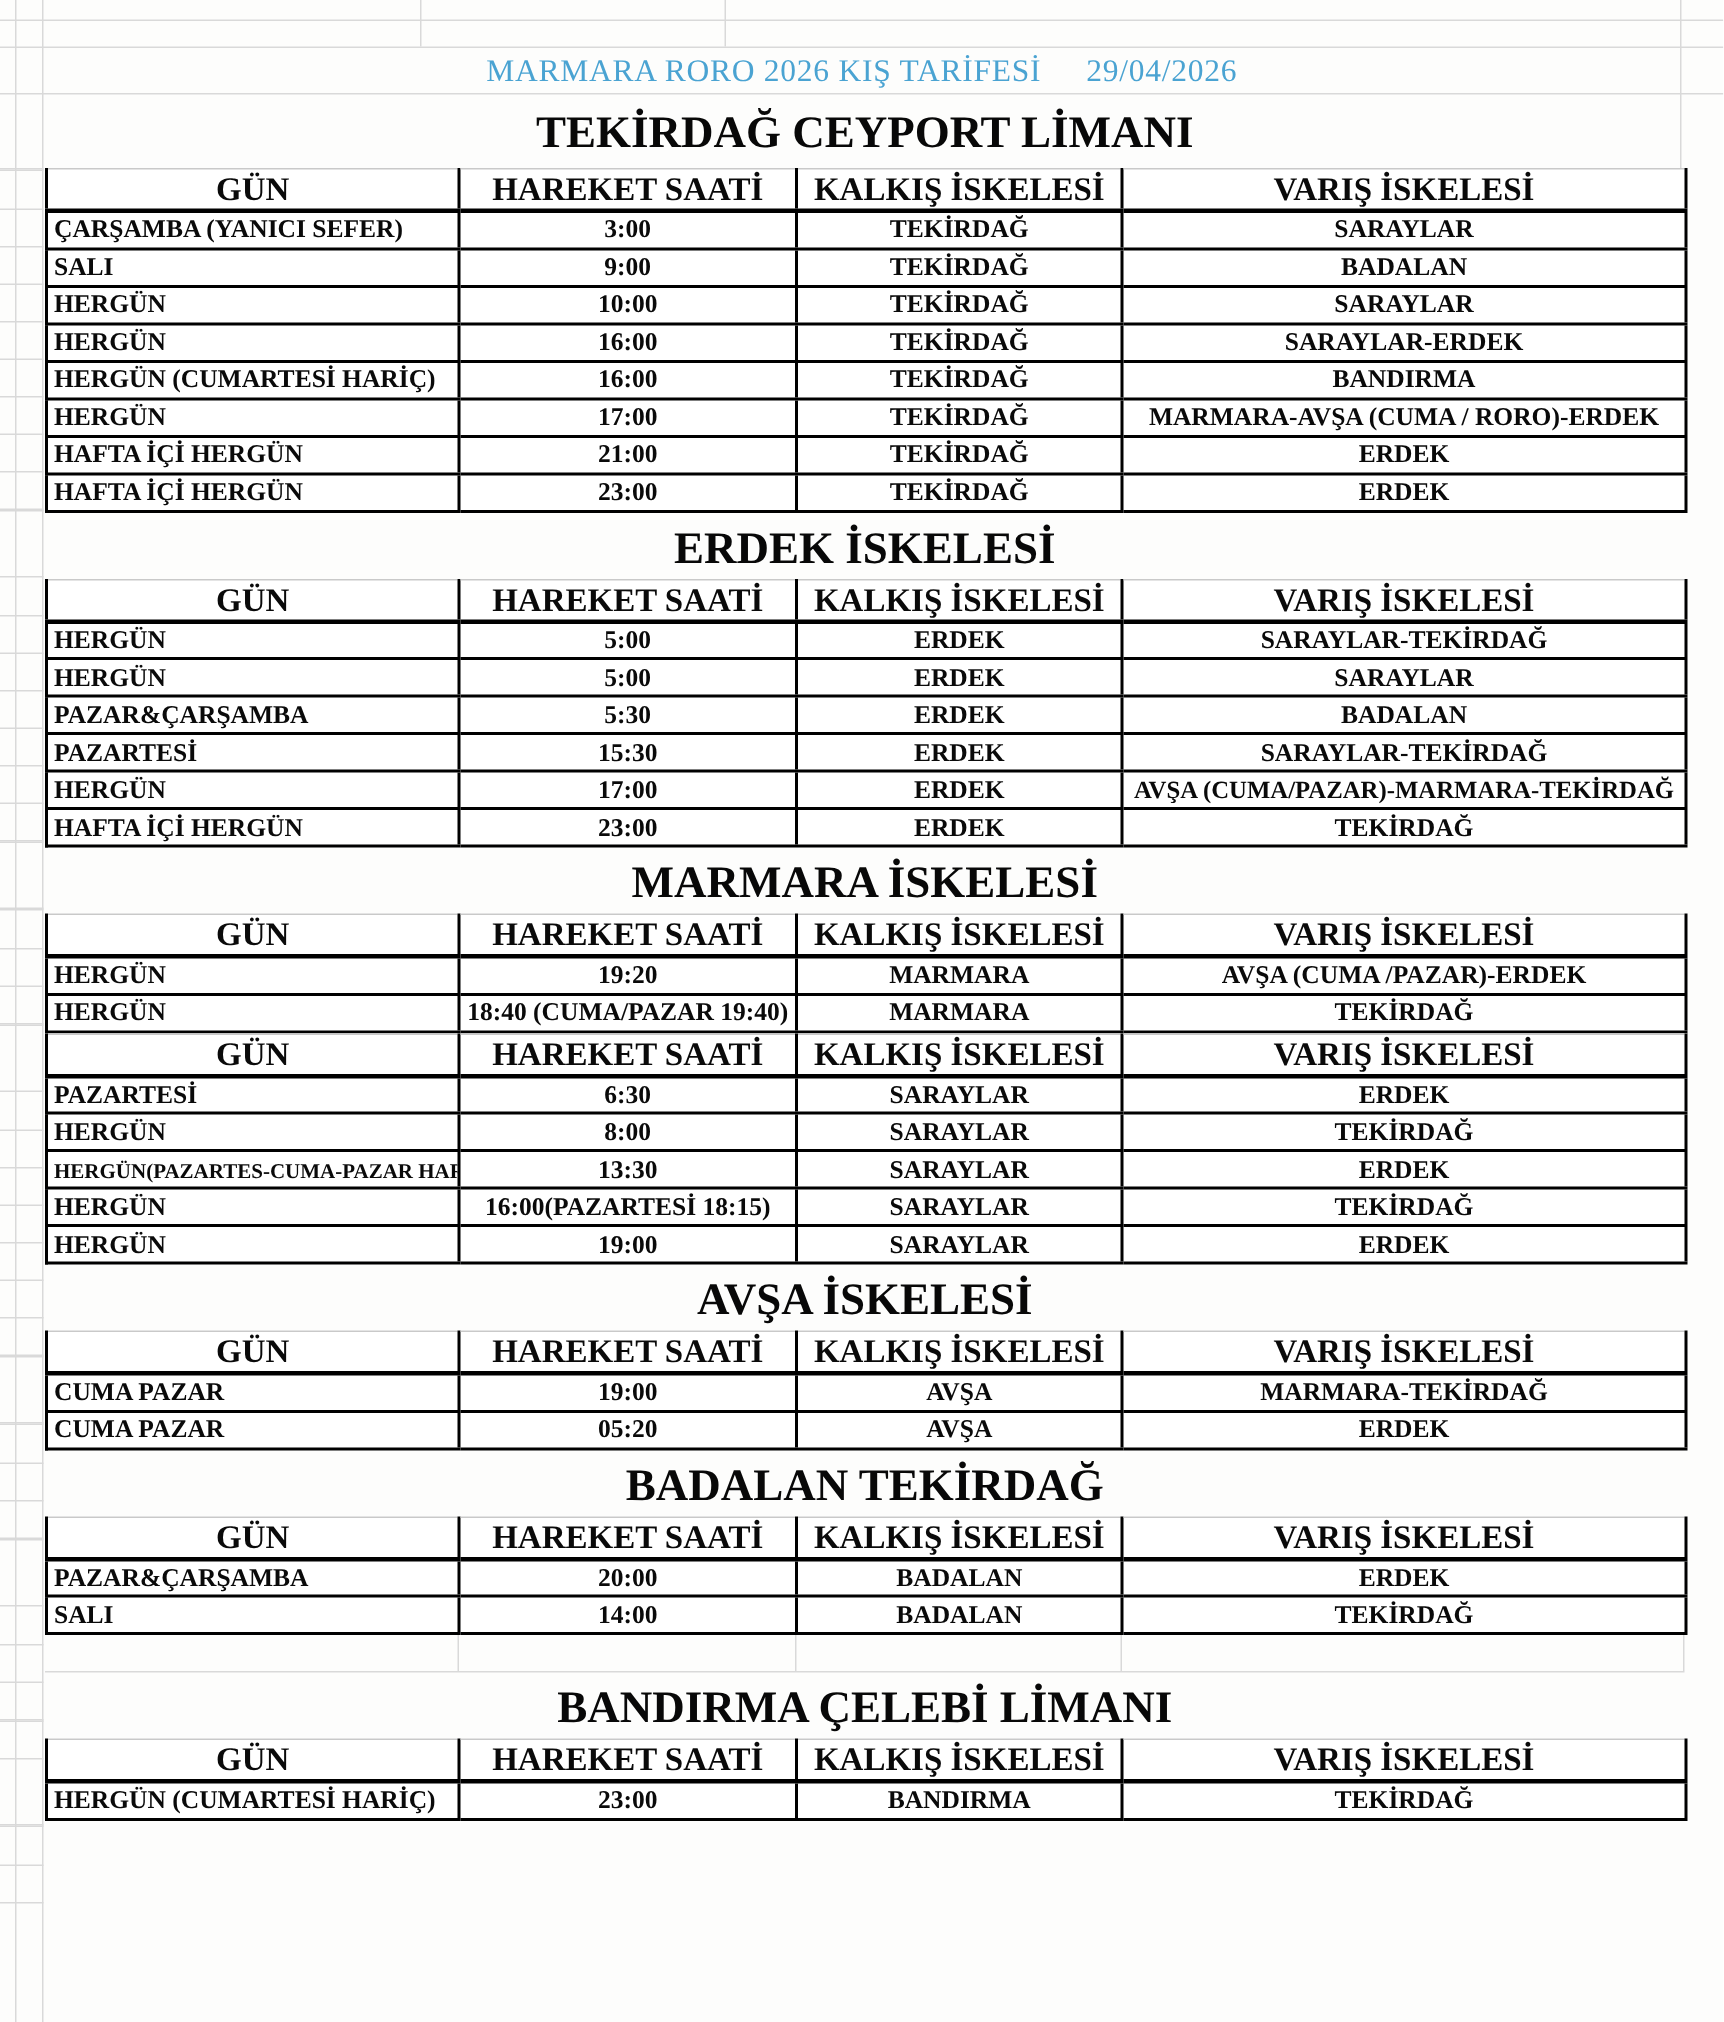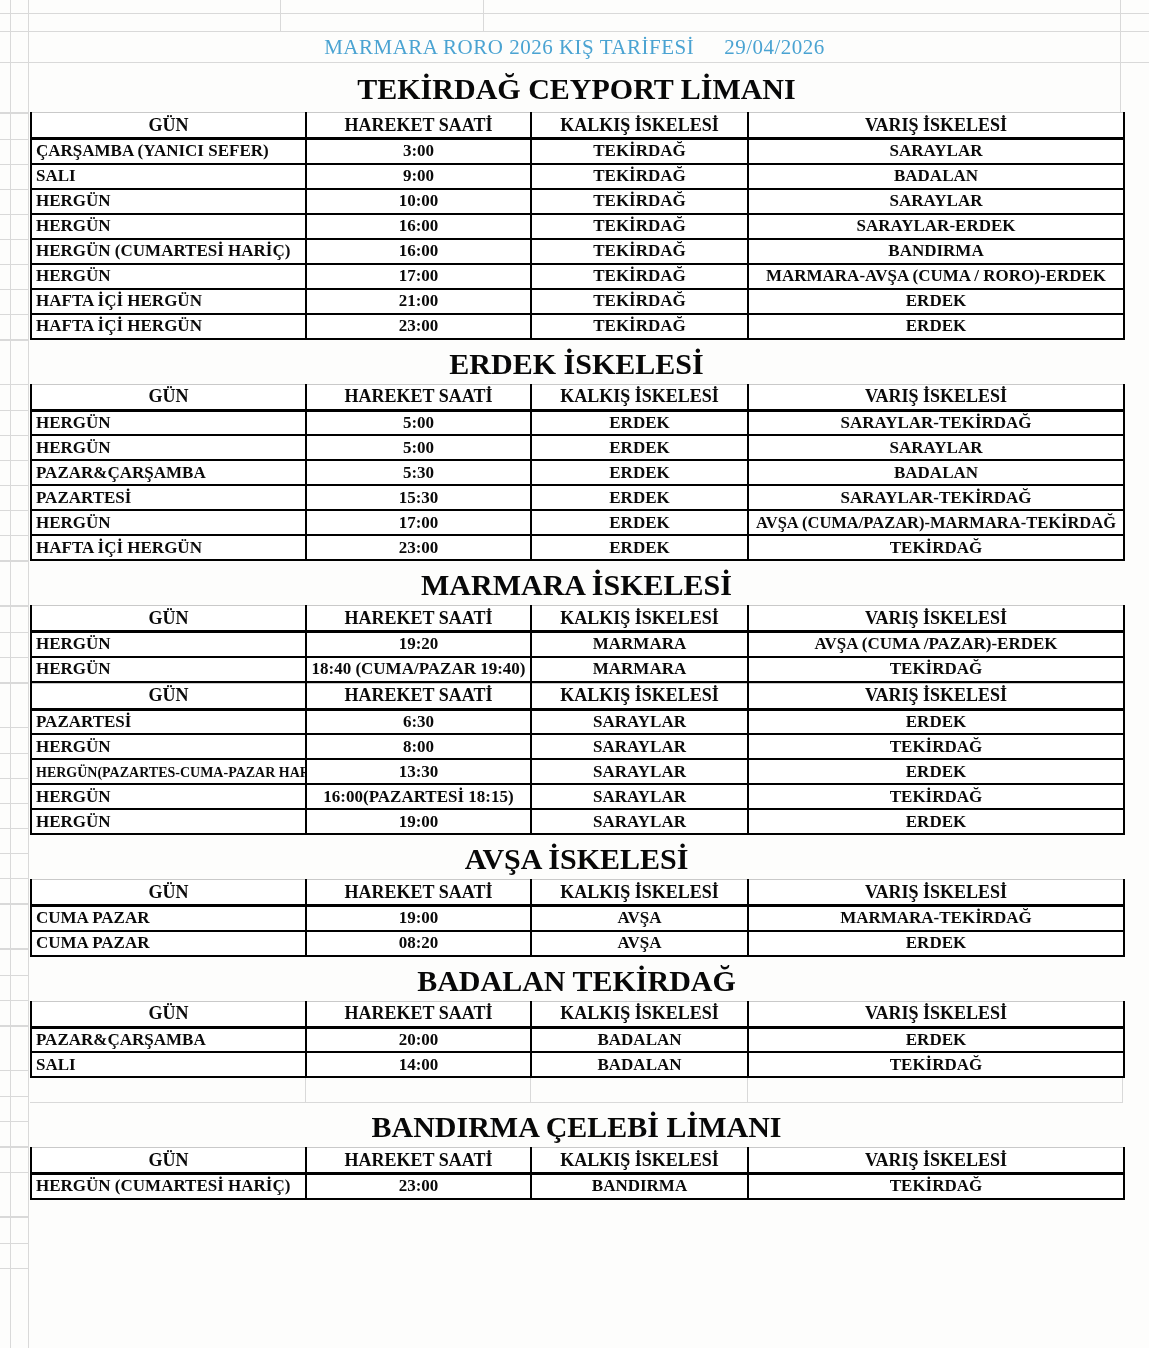--- a/index.html
+++ b/index.html
@@ -18,21 +18,21 @@
   .section-title { height:44px; line-height:47px; text-align:center; font-weight:bold;
                    font-size:30px; color:#080808; white-space:nowrap; }
   .section-title.first { height:50px; line-height:54px; }
 
   table.sched { border-collapse:collapse; table-layout:fixed; width:1093px;
                 border:2px solid #000; border-top:1px solid #c9c9c9; background:#fff; }
   .sched col.c0 { width:275px; } .sched col.c1 { width:225px; }
   .sched col.c2 { width:217px; } .sched col.c3 { width:376px; }
   .sched th, .sched td { white-space:nowrap; overflow:hidden; border-left:2px solid #000;
                          font-weight:bold; color:#0a0a0a; padding:0 3px; }
-  .sched th { border-bottom:3px solid #000; height:26px; font-size:18px; text-align:center;margin-top:39px; }
+  .sched th { border-bottom:3px solid #000; height:26px; font-size:22px; text-align:center;margin-top:39px; }
   .sched td { border-bottom:2px solid #000; height:25px; font-size:17px; text-align:center; }
   .sched td.c0 { text-align:left; padding-left:4px; }
   .sched th > span, .sched td > span { display:inline-block; white-space:nowrap; }
 
   .empty-grid-row { position:relative; height:25px; border-bottom:1px solid #d9d9d9; background:transparent; }
   .empty-grid-row i { position:absolute; top:0; bottom:0; width:1px; background:#d9d9d9; }
 </style>
 </head>
 <body>
 
@@ -284,21 +284,21 @@
           </thead>
       <tbody>
             <tr>
               <td class="c0"><span>CUMA PAZAR</span></td>
               <td class="c1"><span>19:00</span></td>
               <td class="c2"><span>AVŞA</span></td>
               <td class="c3"><span>MARMARA-TEKİRDAĞ</span></td>
             </tr>
             <tr>
               <td class="c0"><span>CUMA PAZAR</span></td>
-              <td class="c1"><span>08:20</span></td>
+              <td class="c1"><span>05:20</span></td>
               <td class="c2"><span>AVŞA</span></td>
               <td class="c3"><span>ERDEK</span></td>
             </tr>
           </tbody>
     </table>
   </section>
 
   <section>
     <div class="section-title">BADALAN TEKİRDAĞ</div>
     <table class="sched">

